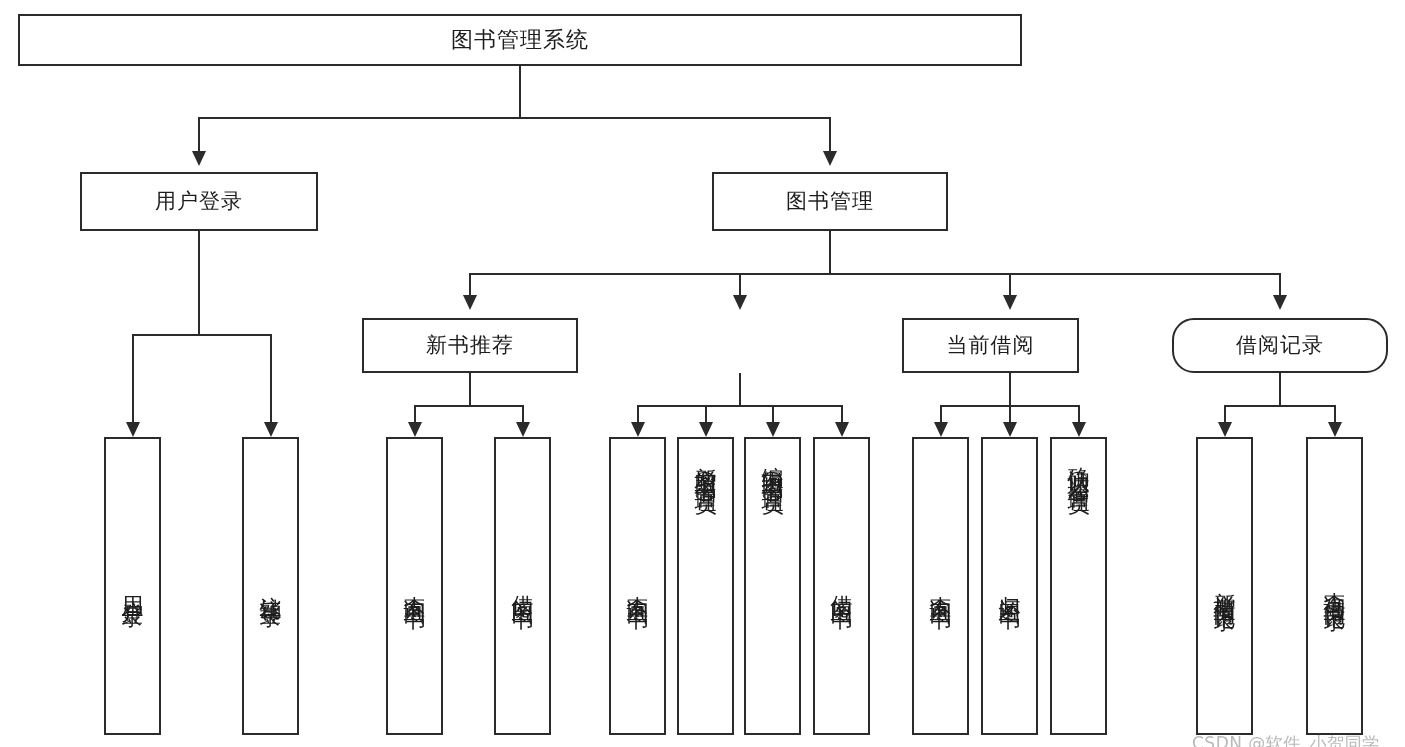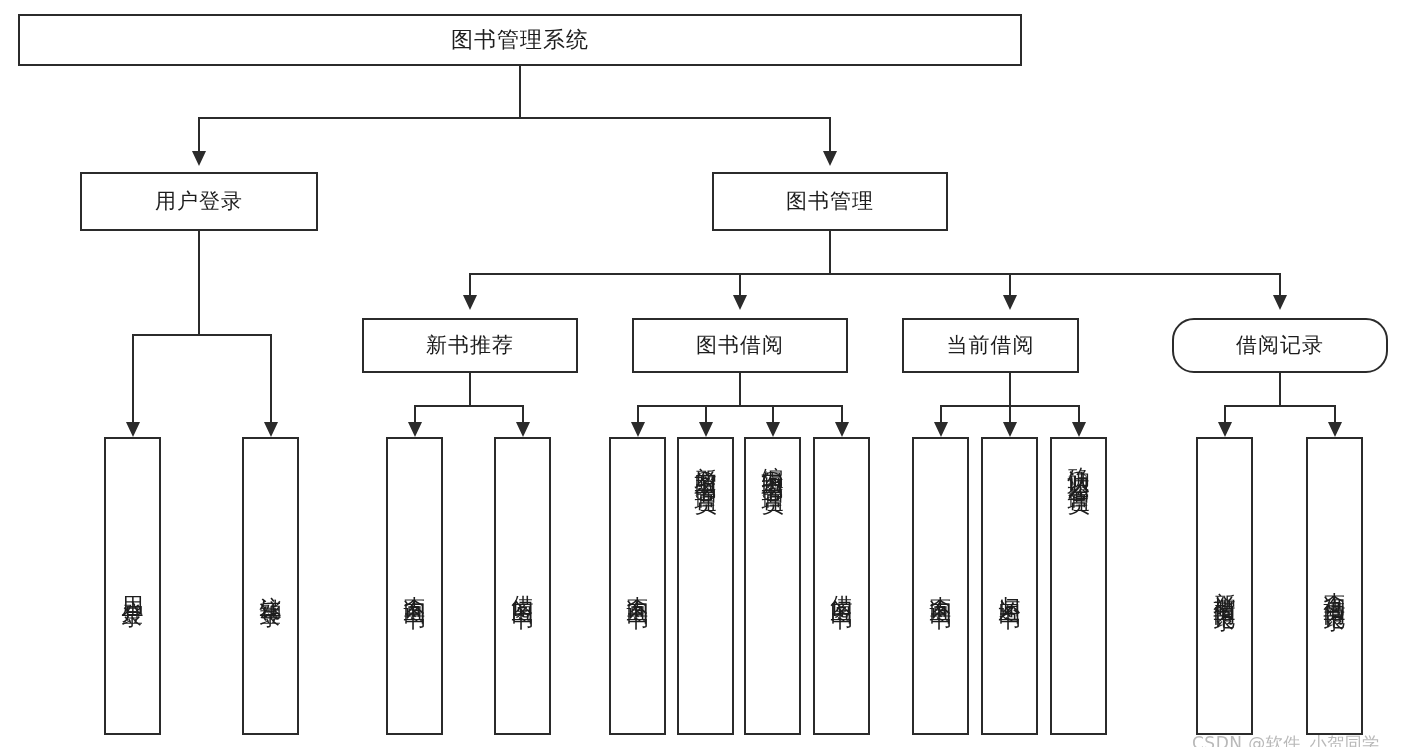--- a/index.html
+++ b/index.html
@@ -117,23 +117,20 @@
   <div class="seg v" style="left:739px; top:273px; height:22px;"></div>
   <div class="arrow" style="left:733px; top:295px;"></div>
   <div class="seg v" style="left:1009px; top:273px; height:22px;"></div>
   <div class="arrow" style="left:1003px; top:295px;"></div>
   <div class="seg v" style="left:1279px; top:273px; height:22px;"></div>
   <div class="arrow" style="left:1273px; top:295px;"></div>
 
   <div class="node horiz" style="left:362px; top:318px; width:216px; height:55px;text-align:center;">
     <span class="label">新书推荐</span>
   </div>
-  <div class="node horiz" style="left:632px; top:318px; width:216px; height:55px;">
-    <span class="label">图书借阅</span>
-  </div>
   <div class="node horiz" style="left:902px; top:318px; width:177px; height:55px;">
     <span class="label">当前借阅</span>
   </div>
   <div class="node horiz" style="left:1172px; top:318px; width:216px; height:55px;border-radius:22px;">
     <span class="label">借阅记录</span>
   </div>
 
   <div class="seg v" style="left:469px; top:373px; height:32px;"></div>
   <div class="seg h" style="left:414px; top:405px; width:110px;"></div>
   <div class="seg v" style="left:414px; top:405px; height:17px;"></div>

